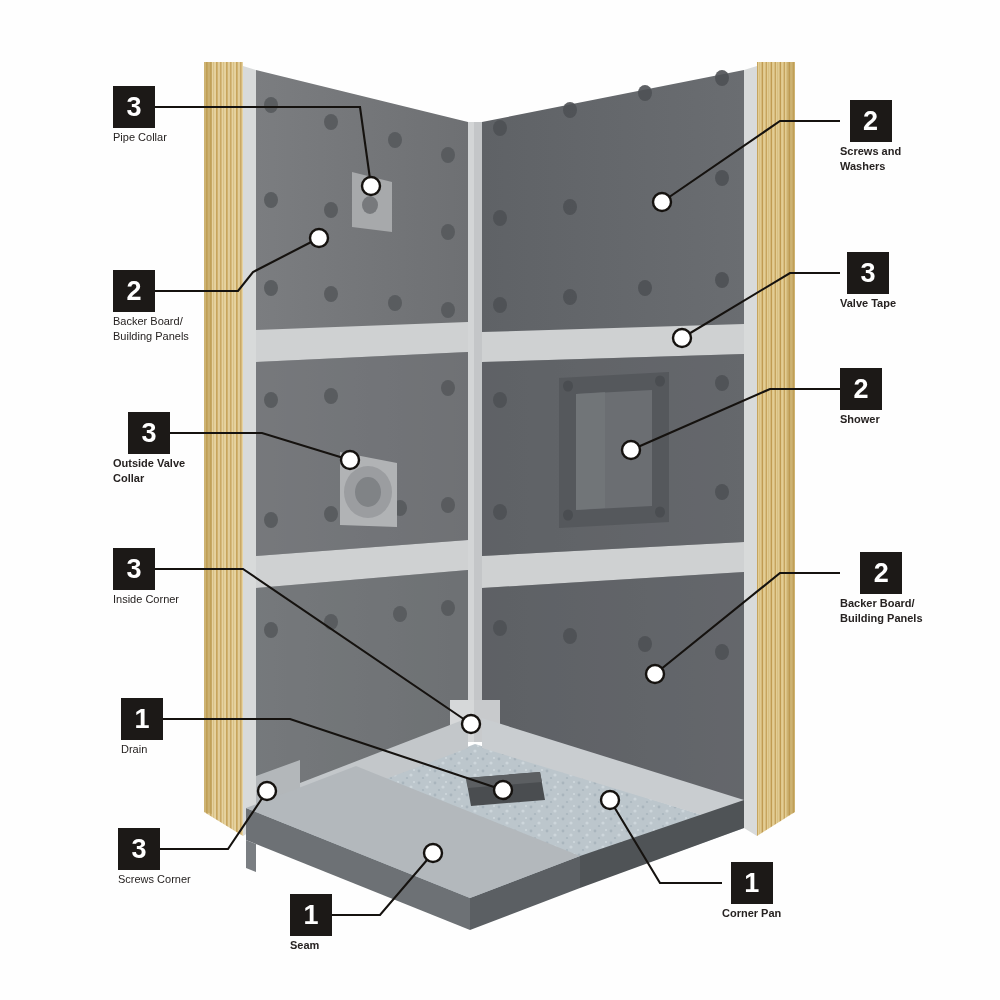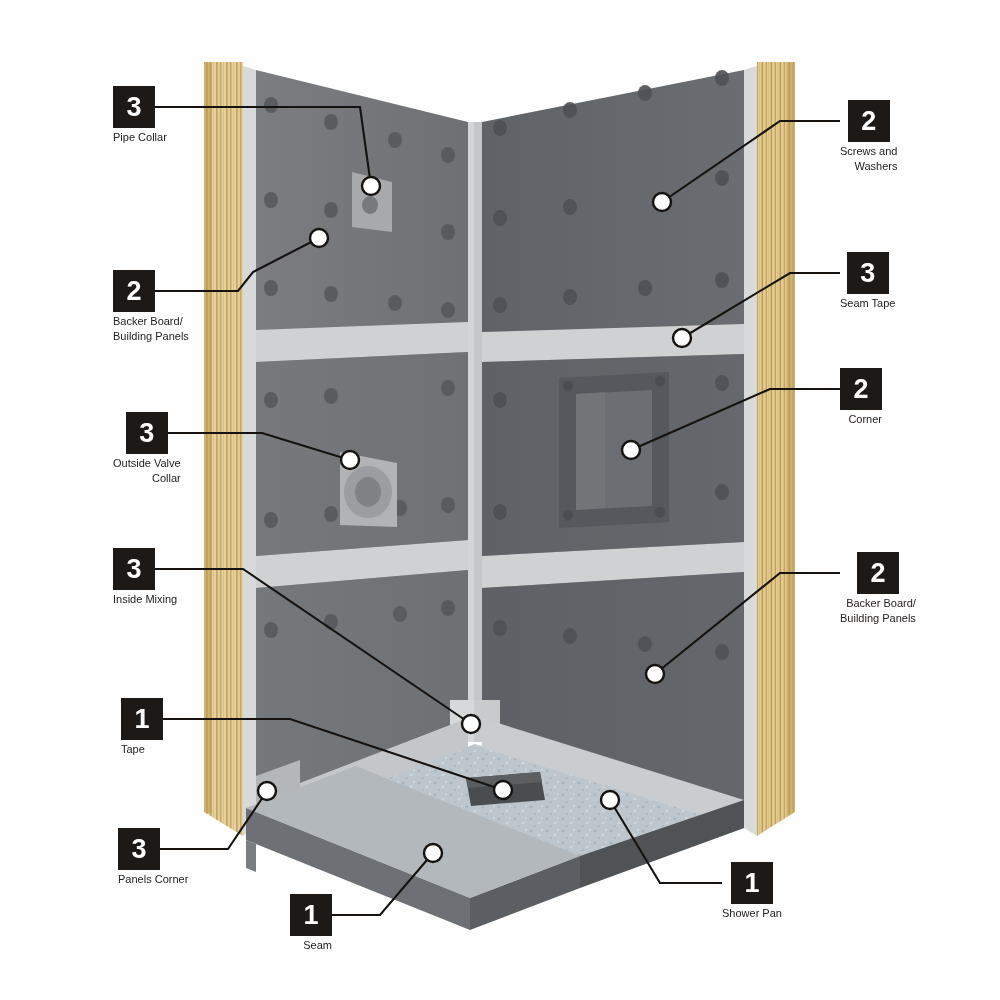--- a/index.html
+++ b/index.html
@@ -14,21 +14,21 @@
     color:#ffffff;font-size:27px;font-weight:bold;
     font-family:"Liberation Sans",sans-serif;line-height:1;
   }
   .clabel{
     margin-top:2px;color:#262221;font-size:11px;
     font-family:"Liberation Sans",sans-serif;line-height:1.32;
     white-space:pre-line;
   }
   .al-left  .badge{margin-left:0;}
   .al-left  .clabel{text-align:left;}
-  .al-cent  .clabel{text-align:right;}
+  .al-cent  .clabel{text-align:left;font-weight:bold;}
   .al-cent  .badge{margin:0 auto;}
 </style>
 </head>
 <body>
 
 <div id="stage">
 
   <svg class="art" viewBox="0 0 1000 1000">
     <defs>
       <pattern id="woodL" width="10" height="10" patternUnits="userSpaceOnUse">
@@ -234,50 +234,50 @@
         <div class="clabel">Backer Board/
 Building Panels</div>
       </div>
       <div class="callout al-cent" style="left: 113px; top: 412px;">
         <div class="badge">3</div>
         <div class="clabel">Outside Valve
 Collar</div>
       </div>
       <div class="callout al-left" style="left: 113px; top: 548px;">
         <div class="badge">3</div>
-        <div class="clabel">Inside Mixing</div>
+        <div class="clabel">Inside Corner</div>
       </div>
       <div class="callout al-left" style="left: 121px; top: 698px;">
         <div class="badge">1</div>
-        <div class="clabel">Tape</div>
+        <div class="clabel">Drain</div>
       </div>
       <div class="callout al-left" style="left: 118px; top: 828px;">
         <div class="badge">3</div>
-        <div class="clabel">Panels Corner</div>
+        <div class="clabel">Screws Corner</div>
       </div>
       <div class="callout al-cent" style="left: 290px; top: 894px;">
         <div class="badge">1</div>
         <div class="clabel">Seam</div>
       </div>
       <div class="callout al-cent" style="left: 722px; top: 862px;">
         <div class="badge">1</div>
-        <div class="clabel">Shower Pan</div>
+        <div class="clabel">Corner Pan</div>
       </div>
       <div class="callout al-cent" style="left: 840px; top: 100px;">
         <div class="badge">2</div>
         <div class="clabel">Screws and
 Washers</div>
       </div>
       <div class="callout al-cent" style="left: 840px; top: 252px;">
         <div class="badge">3</div>
-        <div class="clabel">Seam Tape</div>
+        <div class="clabel">Valve Tape</div>
       </div>
       <div class="callout al-cent" style="left: 840px; top: 368px;">
         <div class="badge">2</div>
-        <div class="clabel">Corner</div>
+        <div class="clabel">Shower</div>
       </div>
       <div class="callout al-cent" style="left: 840px; top: 552px;">
         <div class="badge">2</div>
         <div class="clabel">Backer Board/
 Building Panels</div>
       </div>
     </div>
 
 </div>
 

